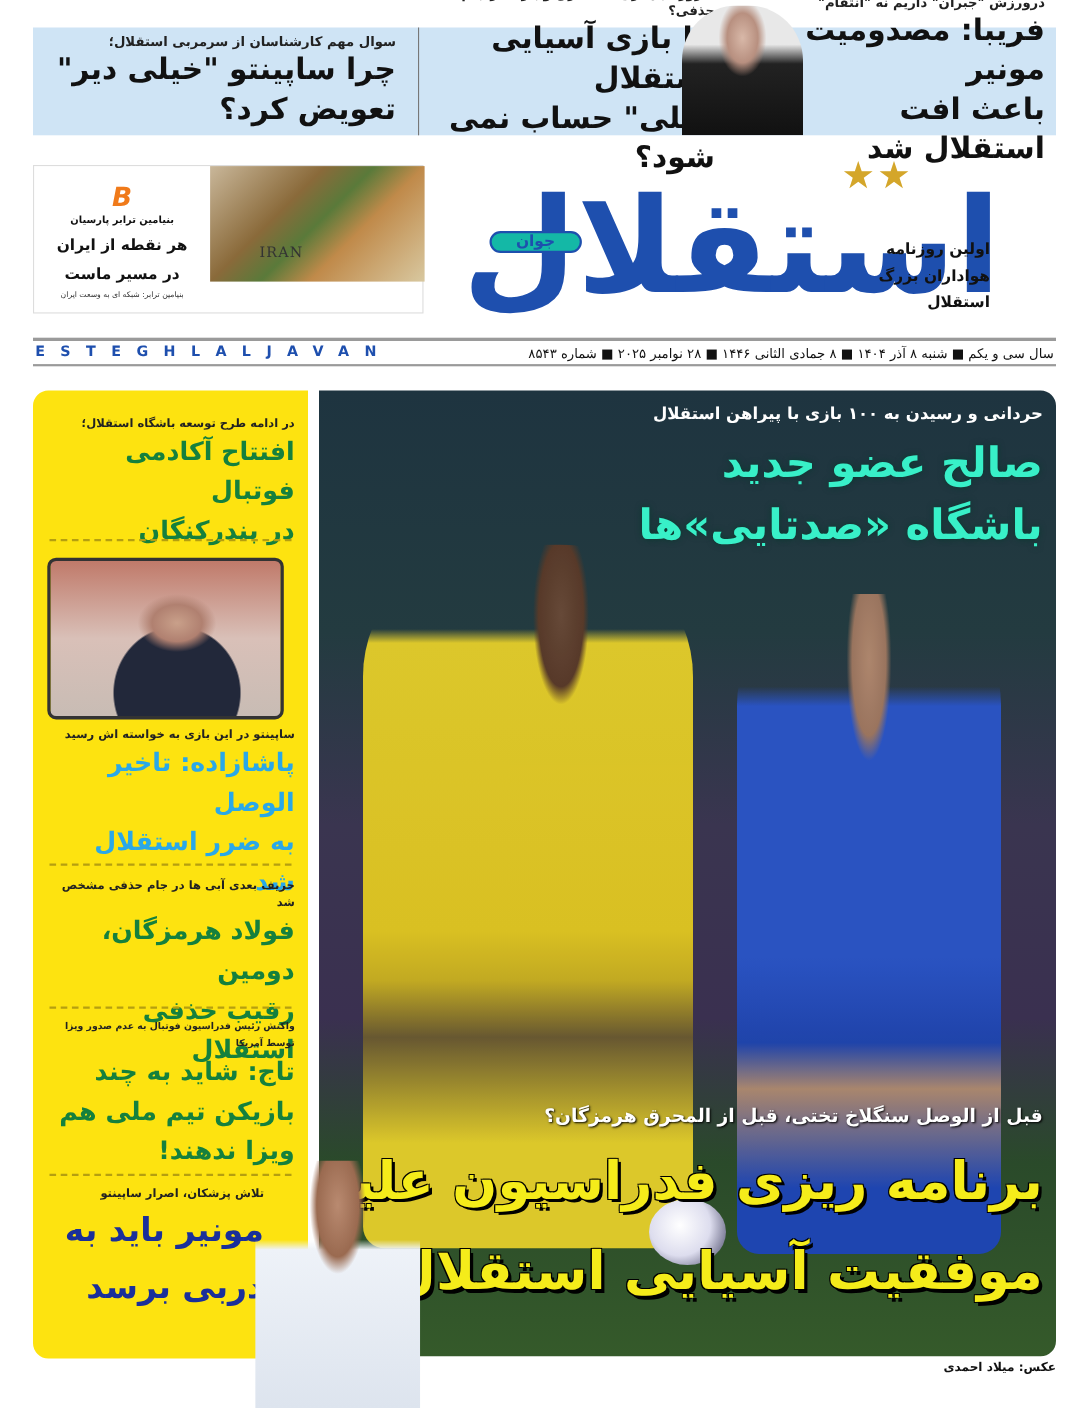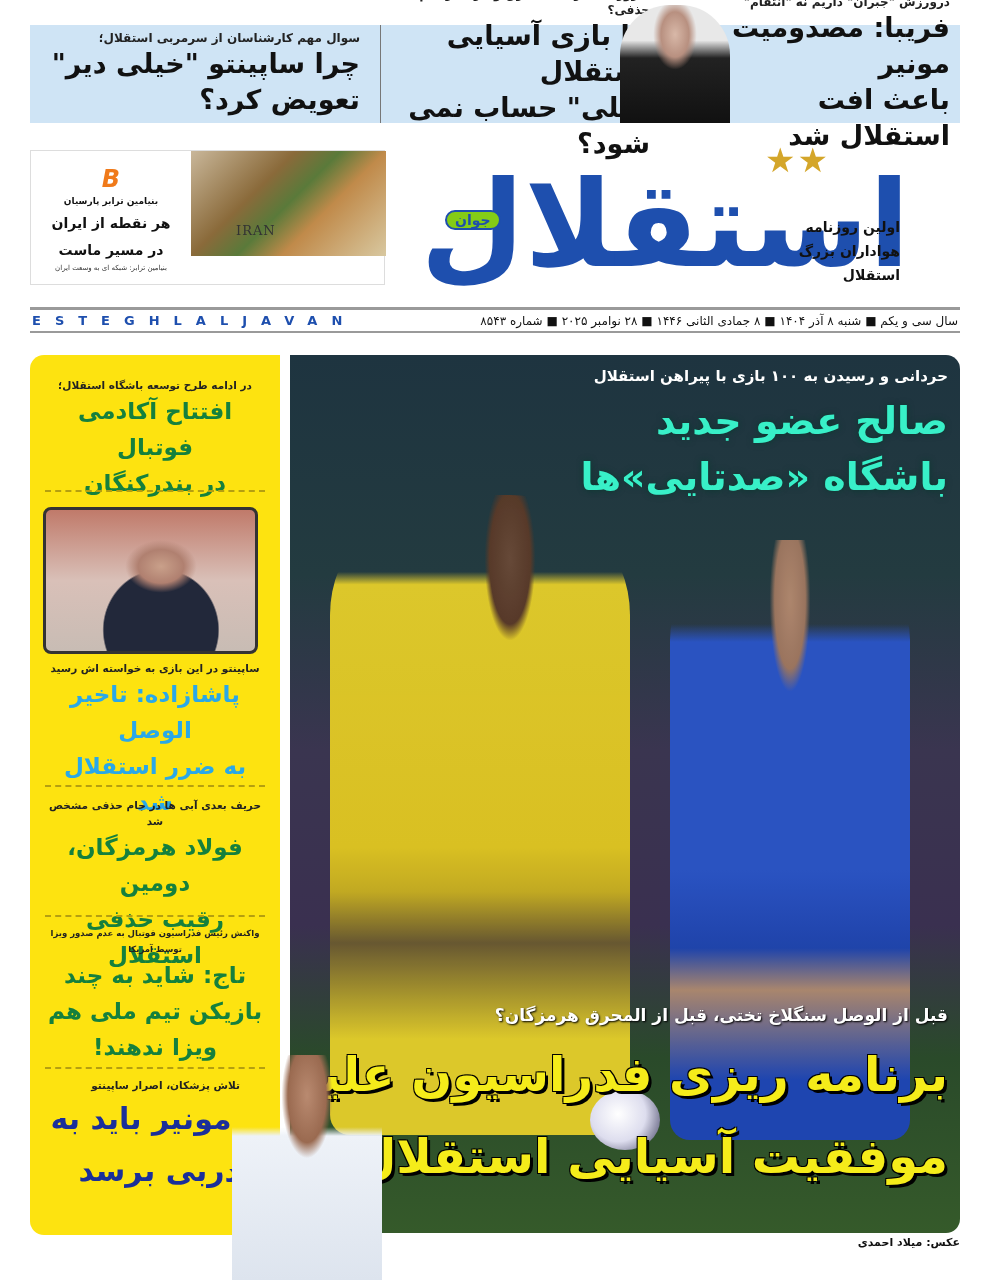--- a/index.html
+++ b/index.html
@@ -21,28 +21,28 @@
 .ad-img span{position:absolute;left:45px;bottom:18px;font-family:"DejaVu Serif",serif;font-size:13px;color:#333;letter-spacing:1px}
 .ad-text{position:absolute;left:0;top:0;width:160px;height:135px;display:flex;flex-direction:column;align-items:center;justify-content:center;text-align:center}
 .ad-logo{width:46px;height:26px;color:#f07a1a;font-size:24px;font-weight:bold;font-style:italic;line-height:26px}
 .ad-brand{font-size:9px;font-weight:bold;margin-top:4px}
 .ad-slogan{font-size:14px;font-weight:bold;line-height:19px;margin-top:8px}
 .ad-sub{font-size:7px;margin-top:4px;color:#333}
 .logo{left:440px;top:135px;width:470px;height:160px}
 .logo-word{position:absolute;left:0;top:20px;width:470px;height:140px;font-size:120px;font-weight:bold;color:#1e4fae;line-height:140px;text-align:left;letter-spacing:-6px}
 .stars{position:absolute;left:325px;top:5px;font-size:34px;color:#d4a62a;letter-spacing:2px}
 .tagline{position:absolute;left:300px;top:80px;width:160px;text-align:right;font-size:14px;font-weight:bold;color:#111;line-height:24px}
-.javan{position:absolute;left:5px;top:75px;font-size:14px;color:#1e4fae;font-weight:bold;border:2px solid #1e4fae;border-radius:10px;padding:0 8px;background:#84cc16}
+.javan{position:absolute;left:5px;top:75px;font-size:14px;color:#1e4fae;font-weight:bold;border:2px solid #1e4fae;border-radius:10px;padding:0 22px;background:#14b8a6}
 
 .dateline{left:30px;top:307px;width:930px;height:26px;border-top:3px solid #9a9a9a;border-bottom:2px solid #9a9a9a;display:flex;align-items:center;justify-content:space-between;padding:0 2px}
 .date-text{font-size:12px;color:#111;direction:rtl;white-space:nowrap}
 .brand-latin{direction:ltr;font-family:"DejaVu Sans",sans-serif;font-size:13px;font-weight:bold;color:#1e4fae;letter-spacing:14px}
 
 .sidebar{left:30px;top:355px;width:250px;height:880px;background:#fde310;border-radius:14px 0 0 14px}
-.sb-item{position:absolute;left:0;width:250px;text-align:center;padding:0 12px}
+.sb-item{position:absolute;left:0;width:250px;text-align:right;padding:0 12px}
 .sb-kicker{font-size:10.5px;font-weight:bold;color:#222;line-height:16px}
 .sb-head{font-size:23px;font-weight:bold;color:#15803d;line-height:36px;letter-spacing:-0.5px}
 .sb-head.blue{color:#2aa8e8}
 .sb-head.navy{color:#1a2f9a;font-size:30px;line-height:52px}
 .sb-sep{position:absolute;left:15px;width:220px;border-top:2px dashed #b59f10}
 .sb-photo{position:absolute;left:13px;top:152px;width:215px;height:147px;border:3px solid #333;border-radius:8px;background:radial-gradient(ellipse at 55% 40%,#c9a08a 0,#b08070 14%,transparent 22%),radial-gradient(ellipse at 55% 85%,#22283a 0,#22283a 35%,transparent 36%),linear-gradient(180deg,#c07a6a 0%,#d9c0b8 50%,#c8bcb4 100%)}
 .monir{left:232px;top:1055px;width:150px;height:225px;background:radial-gradient(ellipse at 50% 18%,#b98a70 0,#9a6a50 18%,transparent 24%),linear-gradient(180deg,transparent 0,transparent 32%,#eef2f8 36%,#dde4ee 100%);border-radius:60px 60px 0 0}
 
 .main{left:290px;top:355px;width:670px;height:878px;border-radius:0 14px 14px 0;overflow:hidden;background:linear-gradient(180deg,#1e3440 0%,#233b40 25%,#3a3550 45%,#3a3050 65%,#2a4a2a 80%,#355a2a 100%)}
 .player-yellow{position:absolute;left:40px;top:140px;width:300px;height:640px;background:radial-gradient(ellipse at 60% 10%,#6a4a38 0,#5a3a28 8%,transparent 10%),linear-gradient(180deg,transparent 0,transparent 12%,#e6cf2a 14%,#e2c820 55%,#c9b020 62%,#6a5a30 70%,#e6cf2a 85%,#e6cf2a 100%);border-radius:120px 120px 20px 20px;opacity:.95}
@@ -126,21 +126,21 @@
   <div class="sb-sep" style="top:560px"></div>
   <div class="sb-item" style="top:570px">
     <div class="sb-kicker" style="font-size:8.5px">واکنش رئیس فدراسیون فوتبال به عدم صدور ویزا توسط آمریکا</div>
     <div class="sb-head">تاج: شاید به چند</div>
     <div class="sb-head">بازیکن تیم ملی هم</div>
     <div class="sb-head">ویزا ندهند!</div>
   </div>
   <div class="sb-sep" style="top:712px"></div>
   <div class="sb-item" style="top:722px;width:210px;left:0;padding-right:0;right:auto;text-align:left;direction:rtl">
     <div class="sb-kicker" style="text-align:right;padding-right:0">تلاش پزشکان، اصرار ساپینتو</div>
-    <div class="sb-head navy" style="text-align:center">مونیر باید به</div>
+    <div class="sb-head navy" style="text-align:right">مونیر باید به</div>
     <div class="sb-head navy" style="text-align:right">دربی برسد</div>
   </div>
 </div>
 
 <div class="abs main">
   <div class="player-yellow"></div>
   <div class="player-blue"></div>
   <div class="ball"></div>
   <div class="m-kicker">حردانی و رسیدن به ۱۰۰ بازی با پیراهن استقلال</div>
   <div class="m-head">

